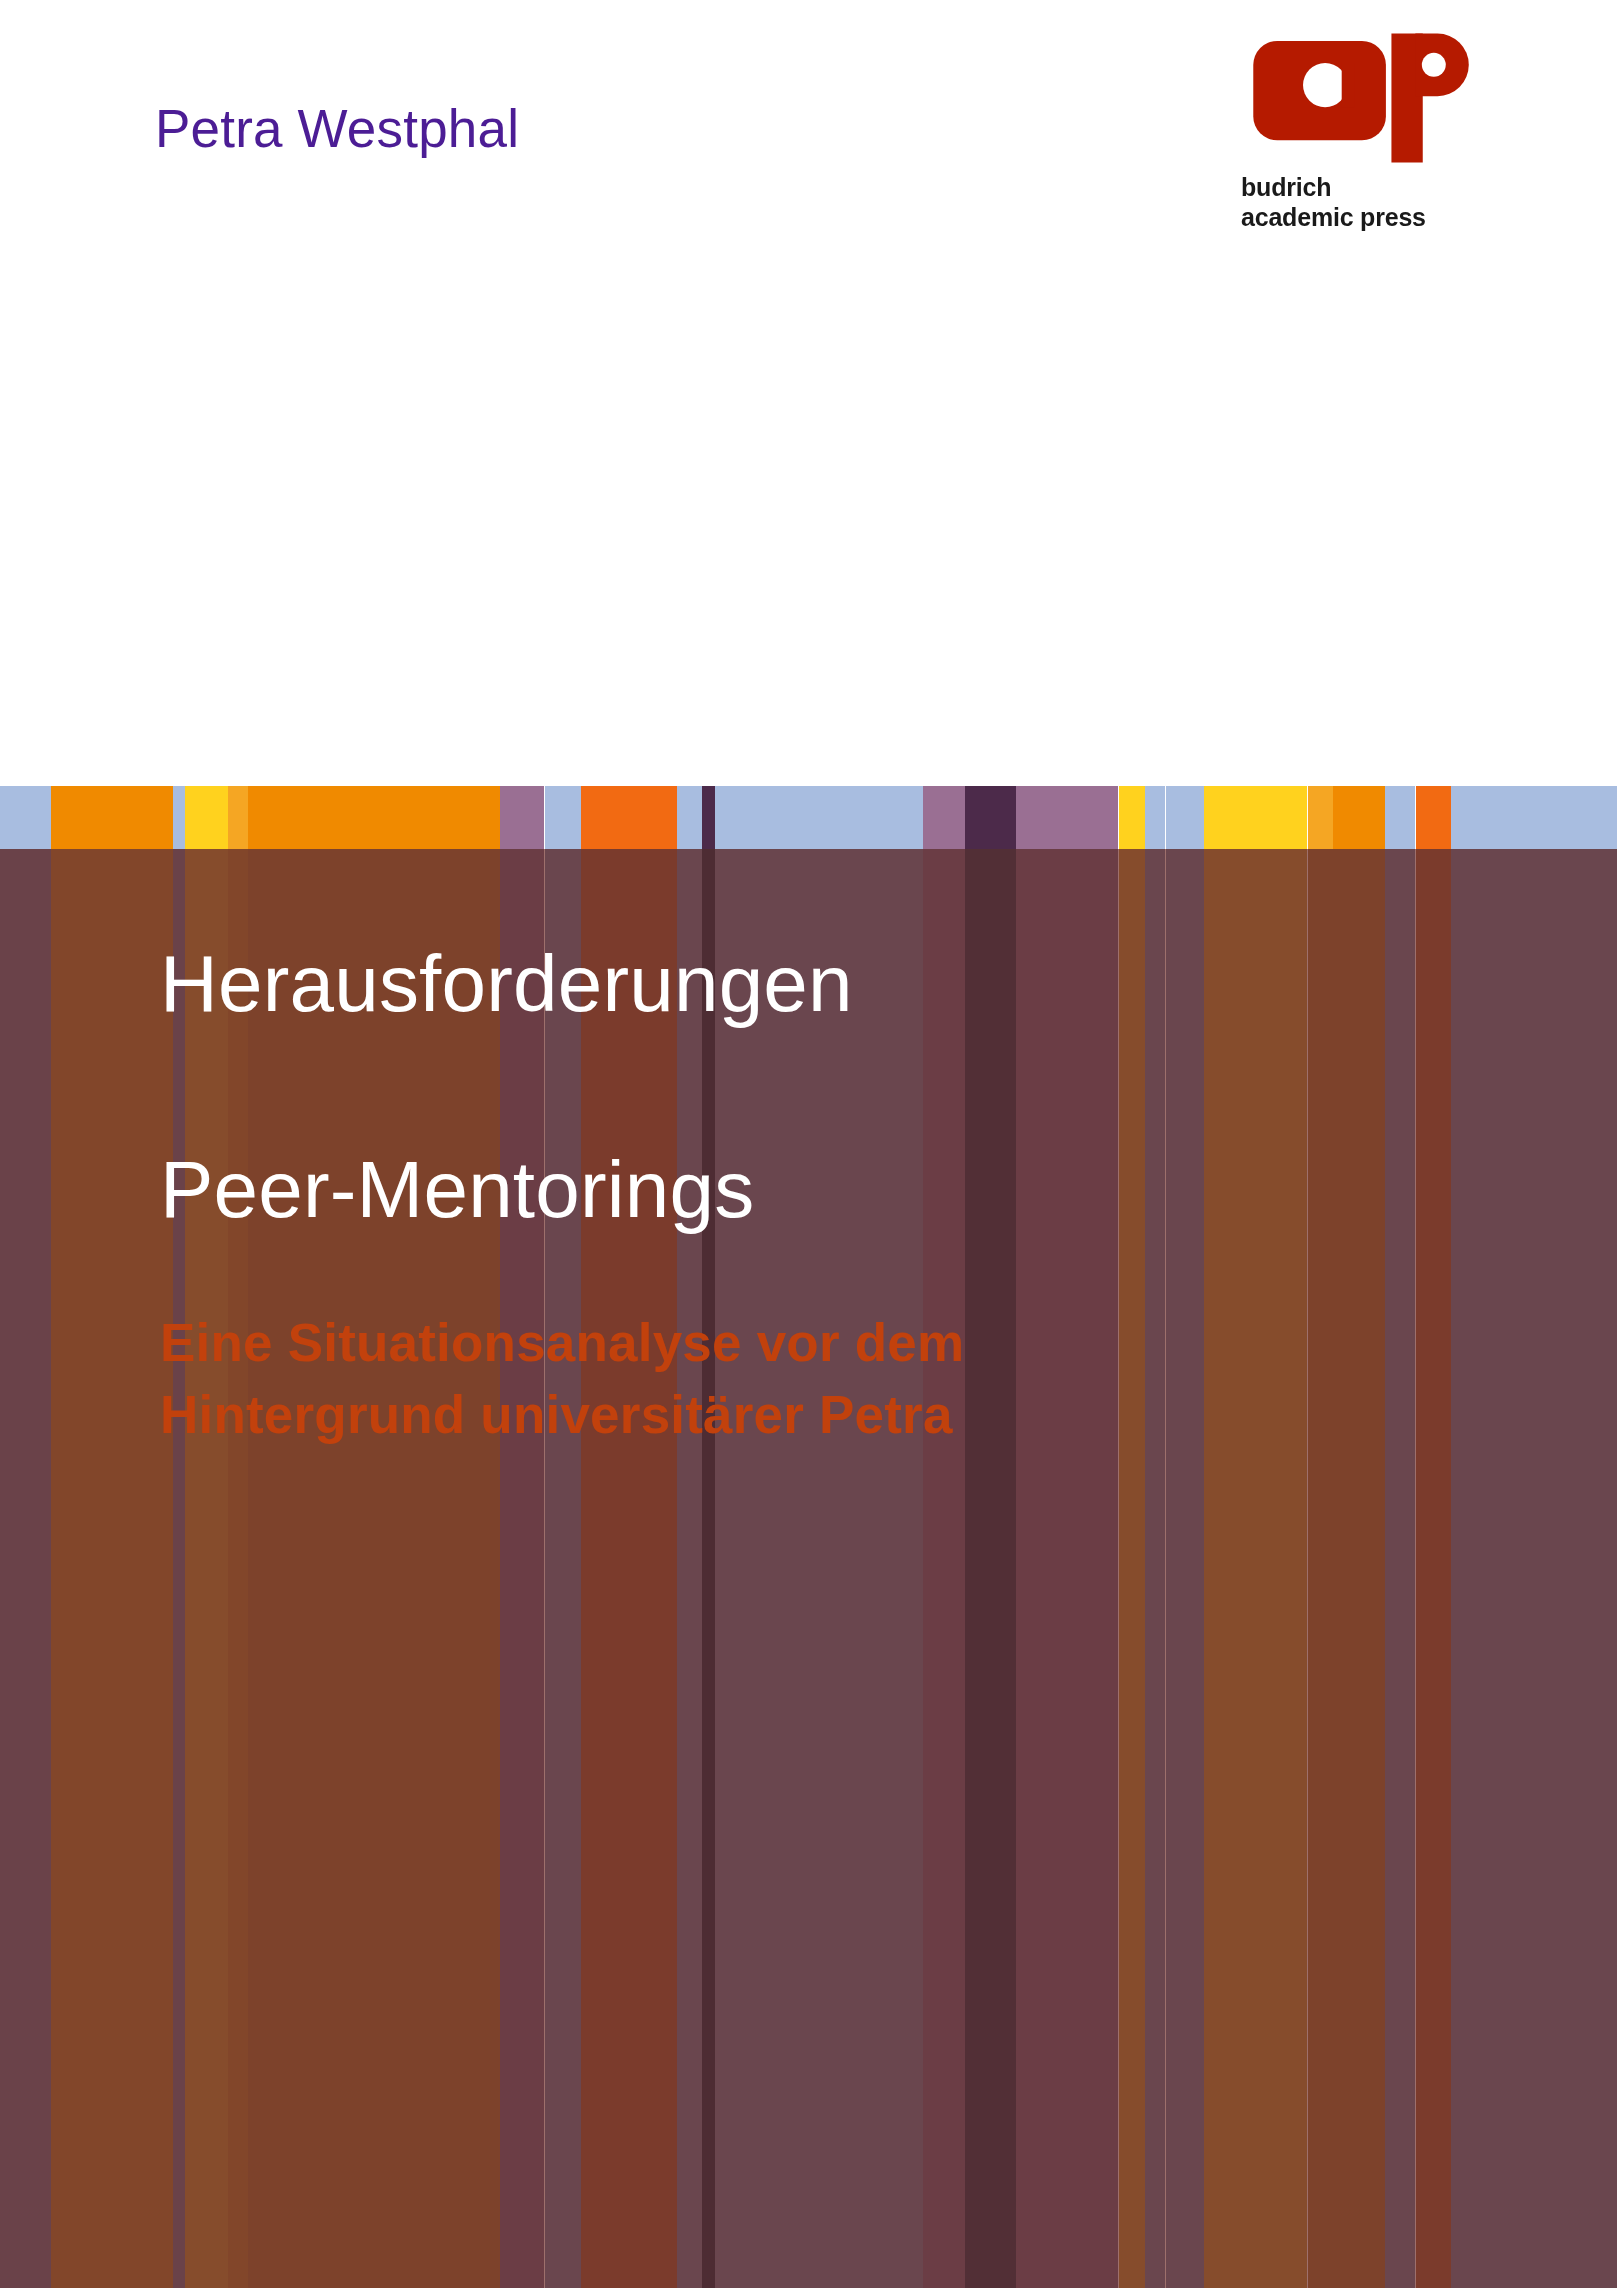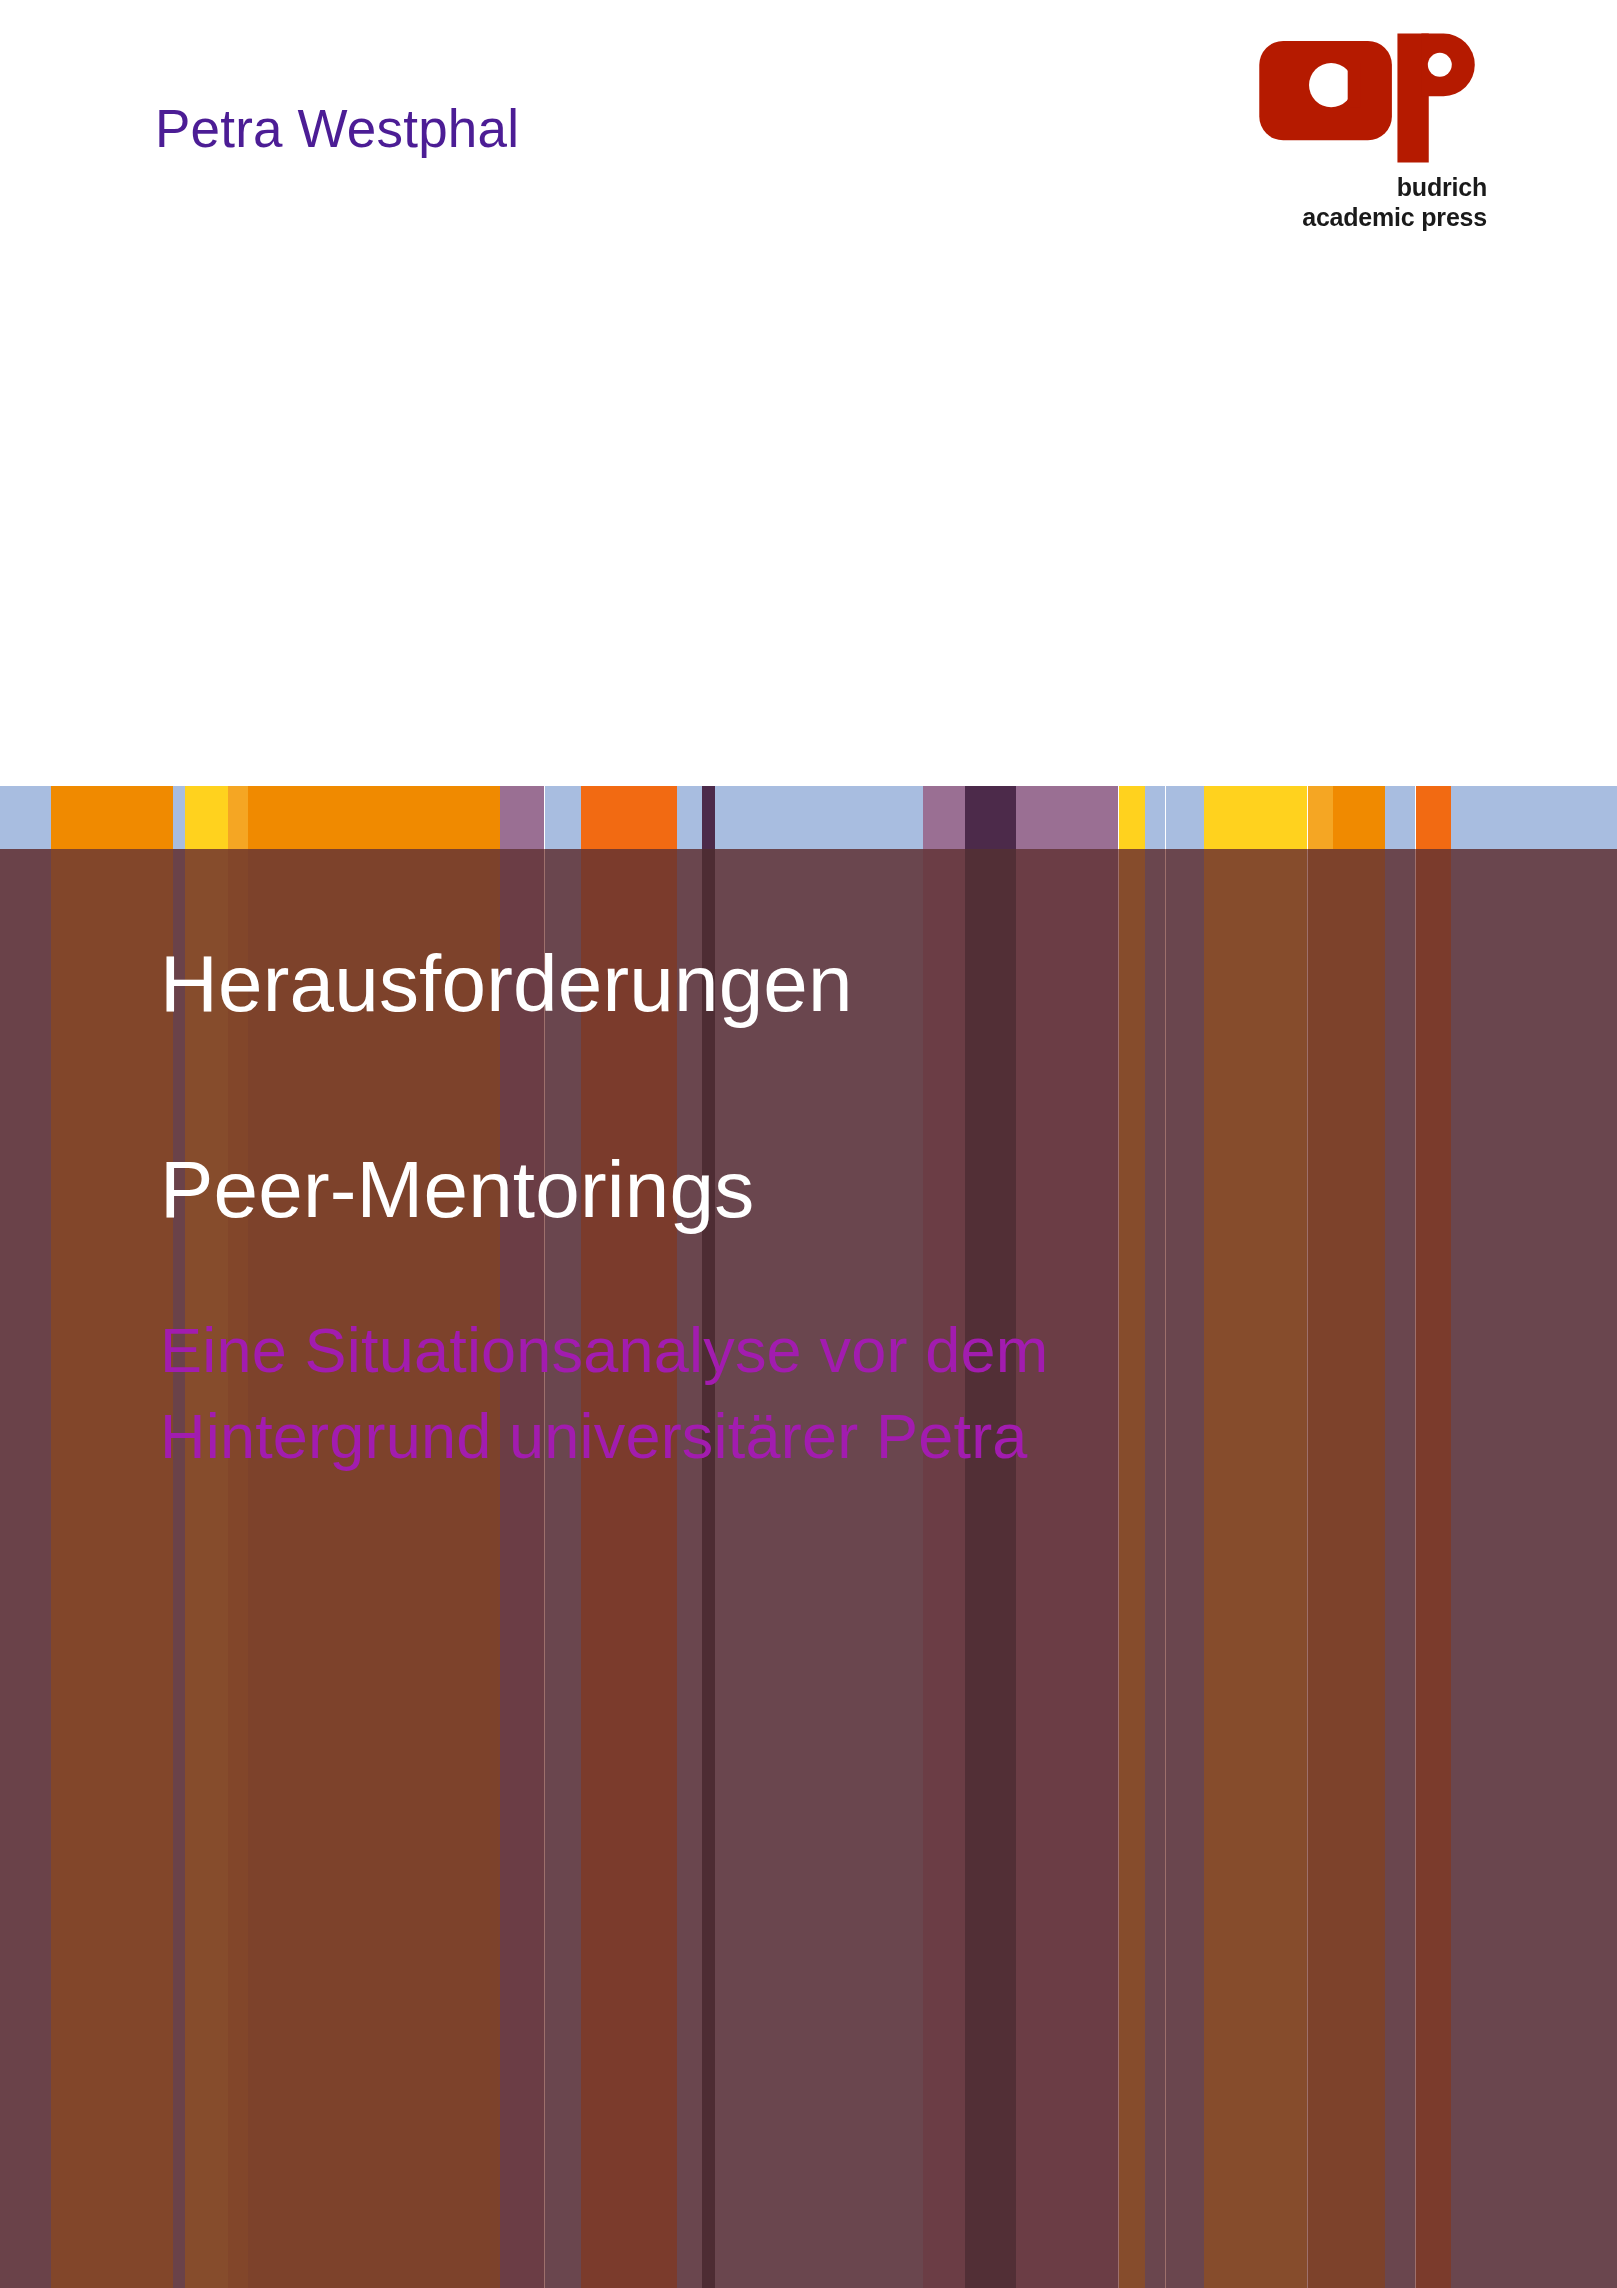--- a/index.html
+++ b/index.html
@@ -29,24 +29,24 @@
     font-size: 53px;
     color: #4c1d95;
     letter-spacing: 0.2px;
     font-weight: 400;
     line-height: 1.1;
   }
 
   
   .logo {
     position: absolute;
-    right: 131px;
+    right: 137px;
     top: 28px;
     width: 240px;
-    text-align: right;
+    text-align: left;
   }
   .logo-mark {
     position: relative;
     width: 217px;
     height: 140px;
     margin: 0 auto;
   }
   .logo-mark svg { display: block; }
   .logo-text {
     margin-top: 3.7px;
@@ -113,24 +113,24 @@
   }
   .title {
     color: #ffffff;
     font-size: 80px;
     line-height: 1.29;
     font-weight: 400;
     letter-spacing: 0.2px;
     margin: 0;
   }
   .subtitle {
-    color: #a21caf;
-    font-size: 63px;
+    color: #c2410c;
+    font-size: 53px;
     line-height: 1.37;
-    font-weight: 400;
+    font-weight: 700;
     margin: 65px 0 0 0;
     letter-spacing: 0.2px;
   }
 </style>
 </head>
 <body>
 
 <div class="cover">
 
   <div class="author">Petra Westphal</div>

